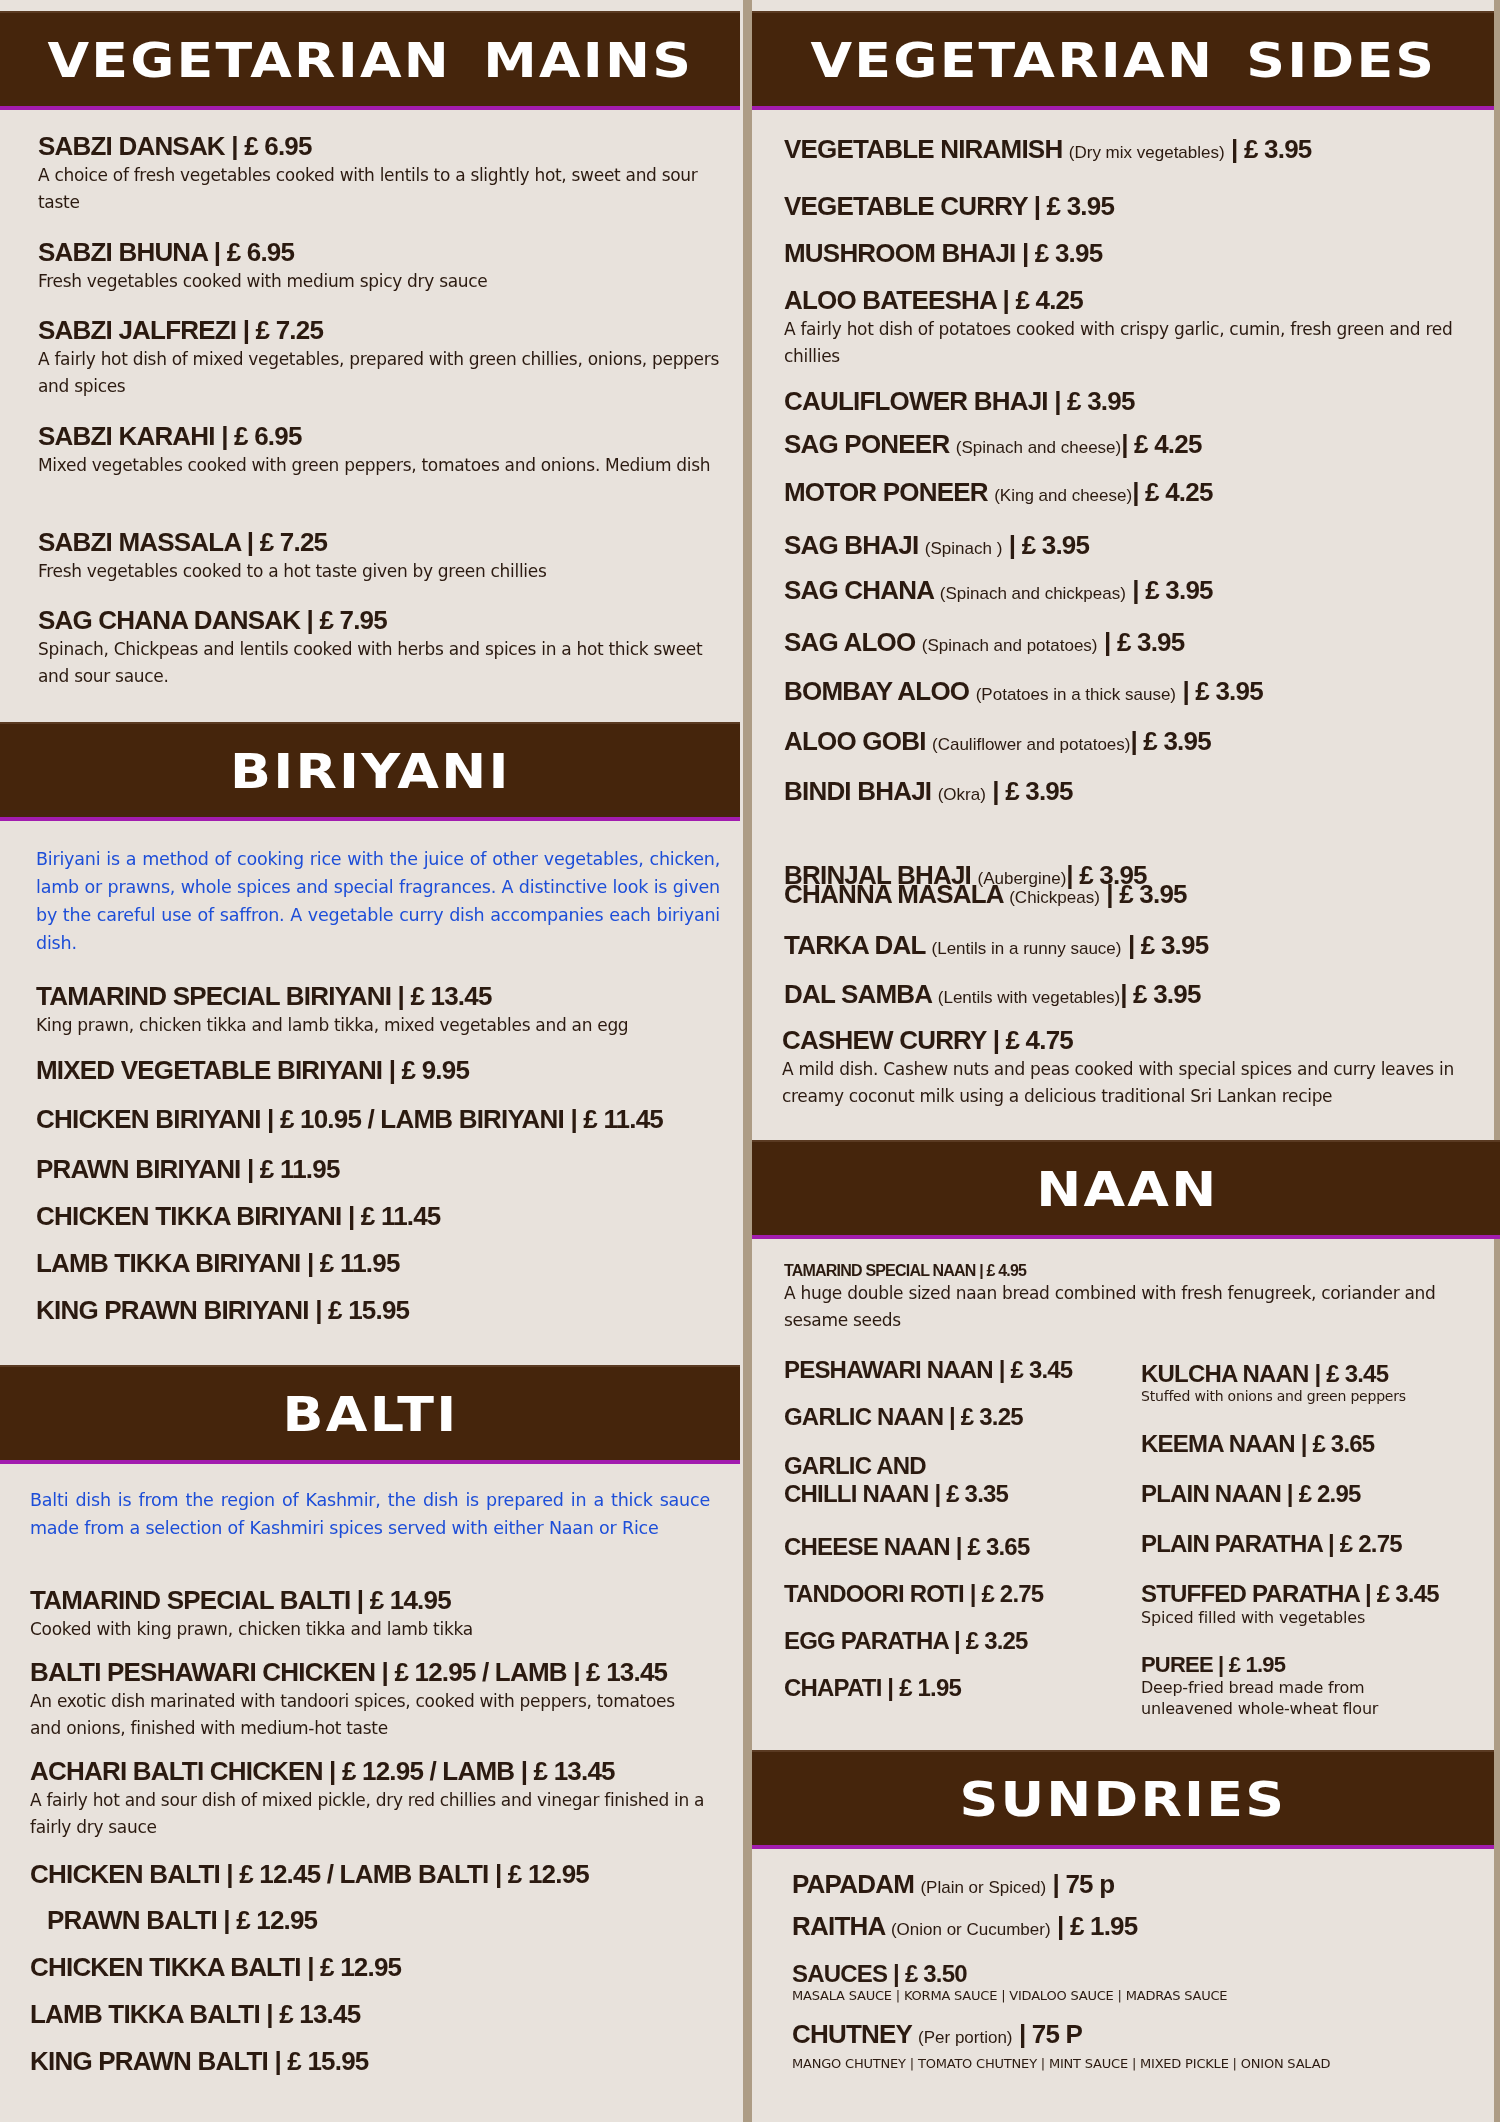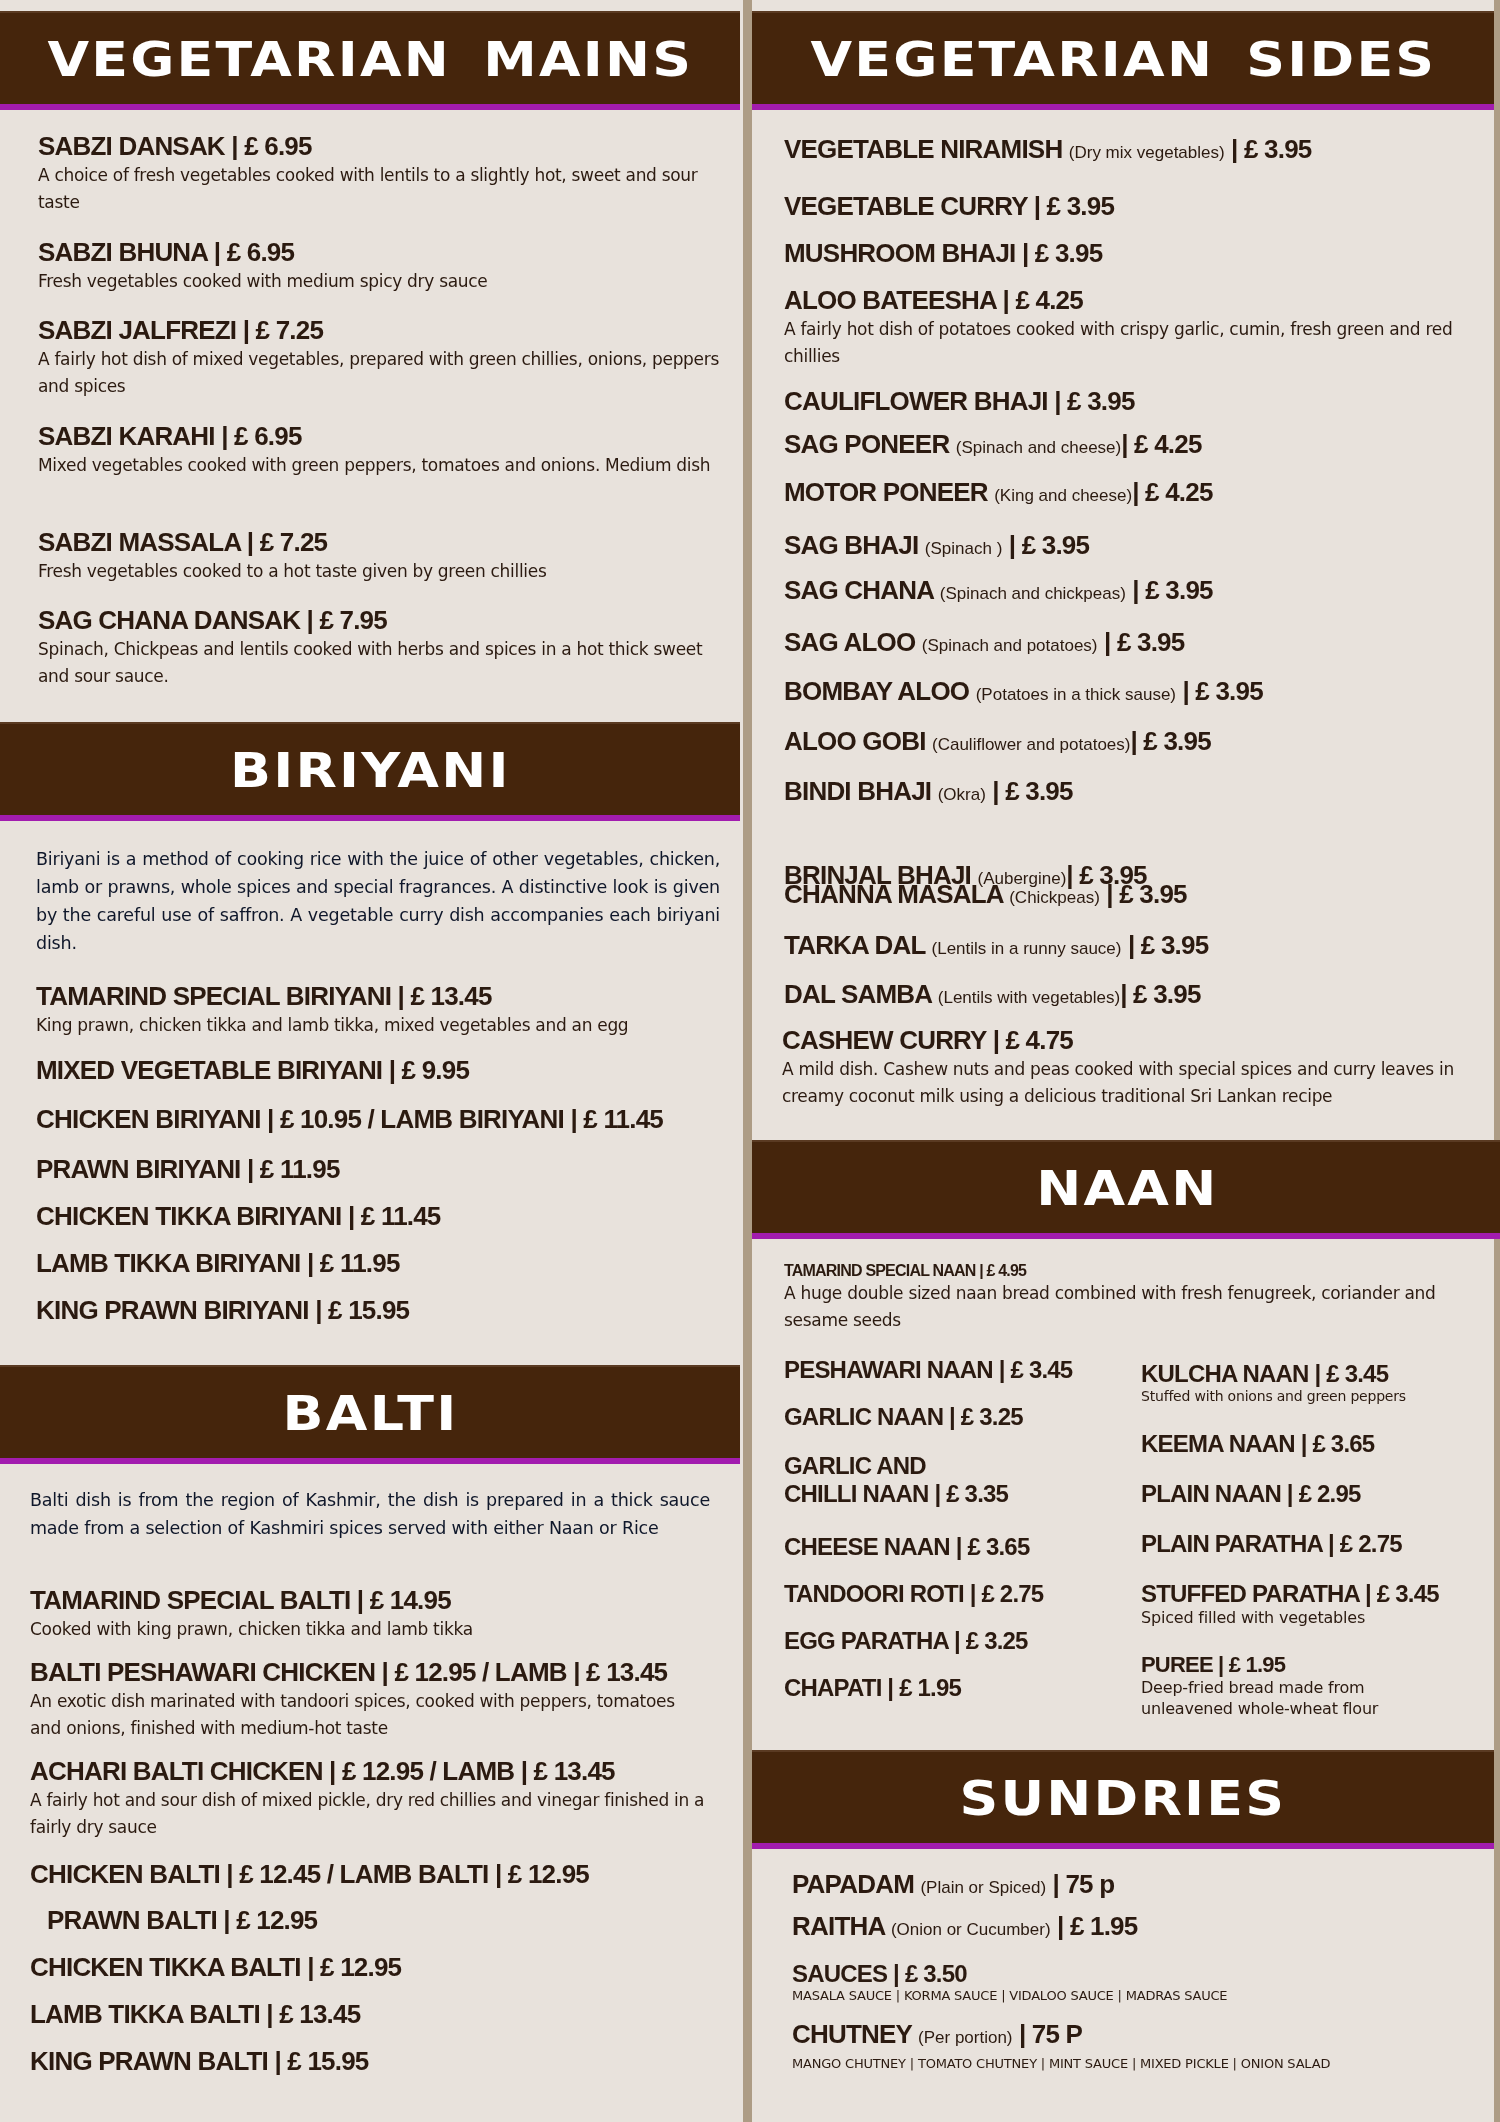--- a/index.html
+++ b/index.html
@@ -2,28 +2,28 @@
 <html><head>
 <meta charset="utf-8">
 <style>
   * { box-sizing: border-box; margin: 0; padding: 0; }
   html, body { width: 1500px; height: 2122px; background: #e8e2dc; overflow: hidden; }
   body { position: relative; font-family: "Liberation Sans", sans-serif; color: #2b1a10; }
 
   .divider { position: absolute; left: 743px; top: 0; width: 9px; height: 2122px; background: #ad9c85; }
   .edge-right { position: absolute; left: 1494px; top: 0; width: 6px; height: 2122px; background: #ad9c85; }
 
-  .banner { position: absolute; background: #45250c; color: #ffffff; display: flex; align-items: center; justify-content: center; border-top: 2px solid #5a3a22; border-bottom: 6px solid #a21caf; }
+  .banner { position: absolute; background: #45250c; color: #ffffff; display: flex; align-items: center; justify-content: center; border-top: 2px solid #5a3a22; border-bottom: 4px solid #a21caf; }
   .banner h2 { font-family: "DejaVu Sans", sans-serif; font-weight: bold; font-size: 48px; letter-spacing: 2px; transform: scaleX(1.12); word-spacing: 10px; }
 
   .name { font-family: "Liberation Sans", sans-serif; font-weight: bold; font-size: 26px; letter-spacing: -0.8px; color: #2b1a10; white-space: nowrap; line-height: 1.15; }
   .name .paren { font-weight: normal; font-size: 17px; letter-spacing: 0; }
   .desc { font-family: "DejaVu Sans", sans-serif; font-size: 17px; line-height: 27px; color: #2b1a10; letter-spacing: -0.3px; }
   .sub { font-family: "DejaVu Sans", sans-serif; font-size: 14px; color: #2b1a10; letter-spacing: -0.2px; white-space: nowrap; }
-  .intro { font-family: "DejaVu Sans", sans-serif; font-size: 17.5px; line-height: 28px; text-align: justify; color: #0f172a; letter-spacing: -0.2px; }
+  .intro { font-family: "DejaVu Sans", sans-serif; font-size: 17.5px; line-height: 28px; text-align: justify; color: #1d4ed8; letter-spacing: -0.2px; }
   .abs { position: absolute; }
 </style>
 </head>
 <body>
 
 <div class="divider"></div>
 <div class="edge-right"></div>
 
 <section>
   <div class="banner" style="left:0;top:11px;width:740px;height:99px;">

